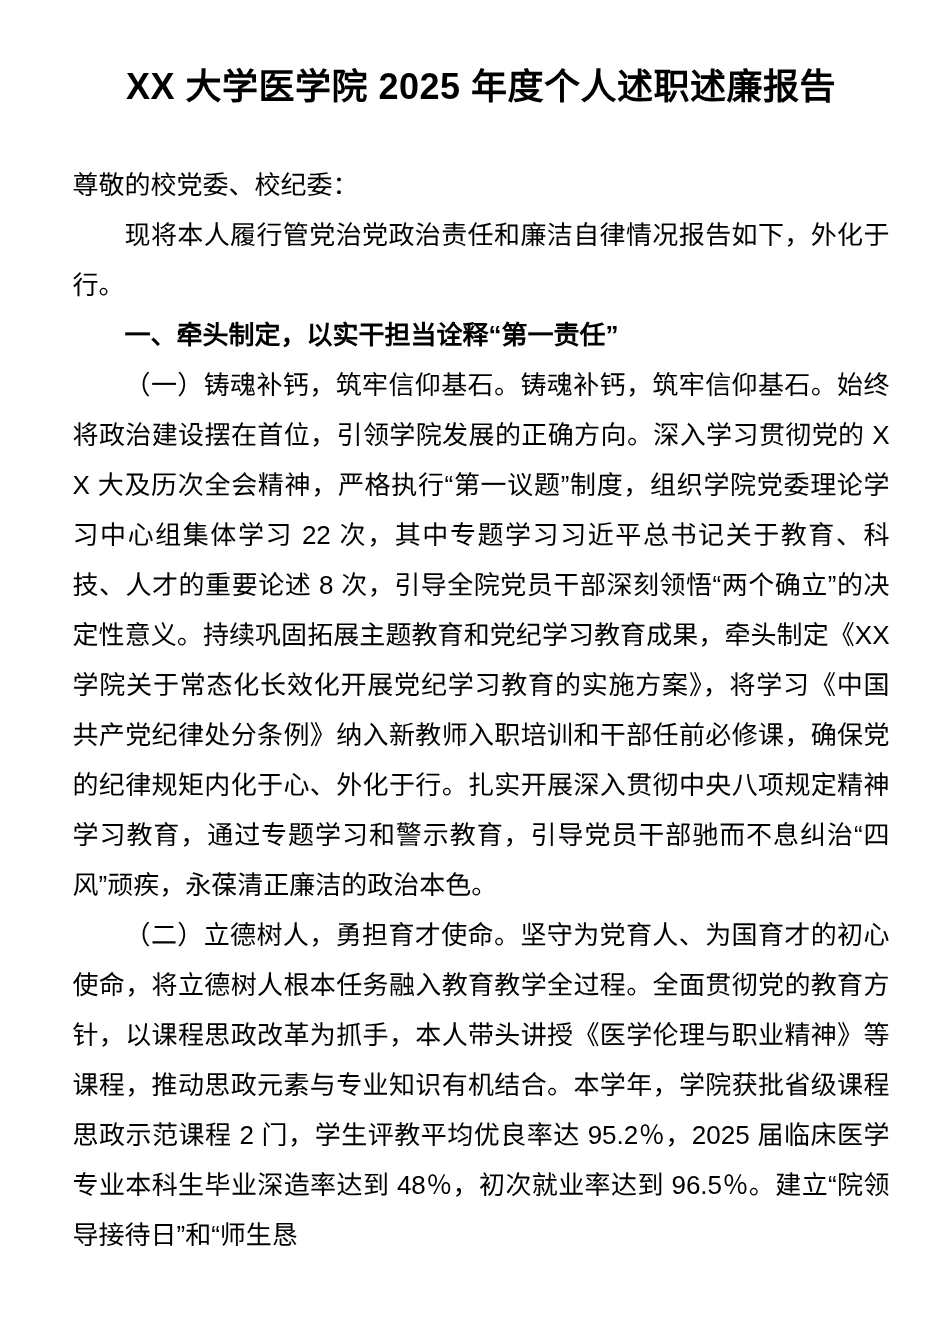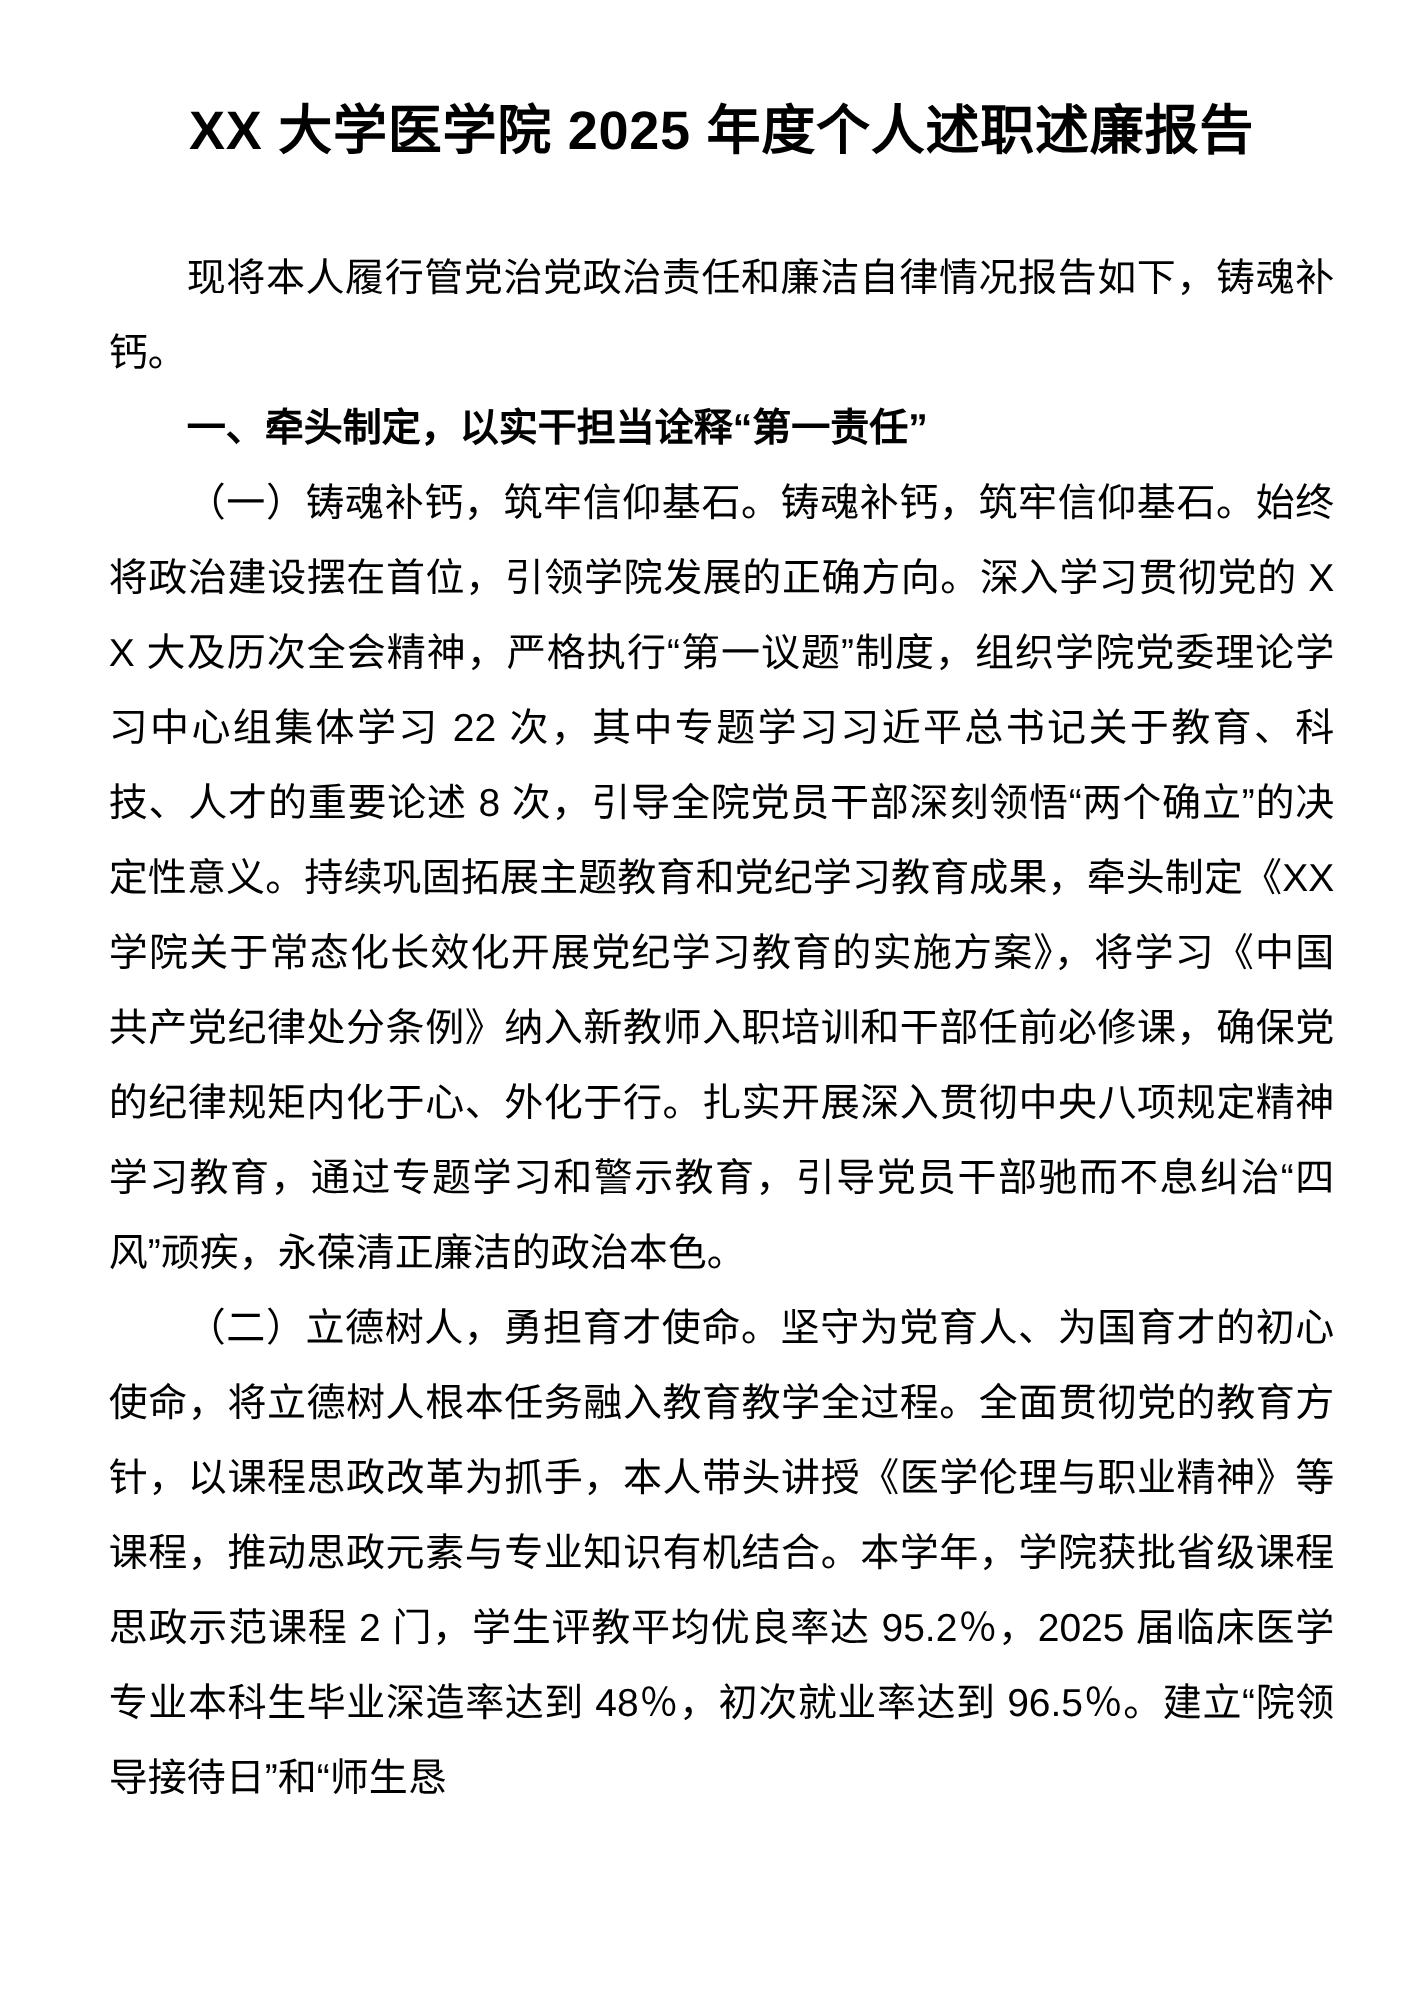--- a/index.html
+++ b/index.html
@@ -42,22 +42,23 @@
   .section-heading {
     font-weight: 700;
   }
 </style>
 </head>
 <body>
 
 <div class="page">
   <h1 class="doc-title">XX 大学医学院 2025 年度个人述职述廉报告</h1>
 
+  <p class="para salutation">尊敬的校党委、校纪委：</p>
 
-  <p class="para">现将本人履行管党治党政治责任和廉洁自律情况报告如下，铸魂补钙。</p>
+  <p class="para">现将本人履行管党治党政治责任和廉洁自律情况报告如下，外化于行。</p>
 
   <p class="para section-heading">一、牵头制定，以实干担当诠释“第一责任”</p>
 
 
   <p class="para">（一）铸魂补钙，筑牢信仰基石。铸魂补钙，筑牢信仰基石。始终将政治建设摆在首位，引领学院发展的正确方向。深入学习贯彻党的 XX 大及历次全会精神，严格执行“第一议题”制度，组织学院党委理论学习中心组集体学习 22 次，其中专题学习习近平总书记关于教育、科技、人才的重要论述 8 次，引导全院党员干部深刻领悟“两个确立”的决定性意义。持续巩固拓展主题教育和党纪学习教育成果，牵头制定《XX 学院关于常态化长效化开展党纪学习教育的实施方案》，将学习《中国共产党纪律处分条例》纳入新教师入职培训和干部任前必修课，确保党的纪律规矩内化于心、外化于行。扎实开展深入贯彻中央八项规定精神学习教育，通过专题学习和警示教育，引导党员干部驰而不息纠治“四风”顽疾，永葆清正廉洁的政治本色。</p>
 
   <p class="para">（二）立德树人，勇担育才使命。坚守为党育人、为国育才的初心使命，将立德树人根本任务融入教育教学全过程。全面贯彻党的教育方针，以课程思政改革为抓手，本人带头讲授《医学伦理与职业精神》等课程，推动思政元素与专业知识有机结合。本学年，学院获批省级课程思政示范课程 2 门，学生评教平均优良率达 95.2％，2025 届临床医学专业本科生毕业深造率达到 48％，初次就业率达到 96.5％。建立“院领导接待日”和“师生恳</p>
 </div>
 
 </body></html>

